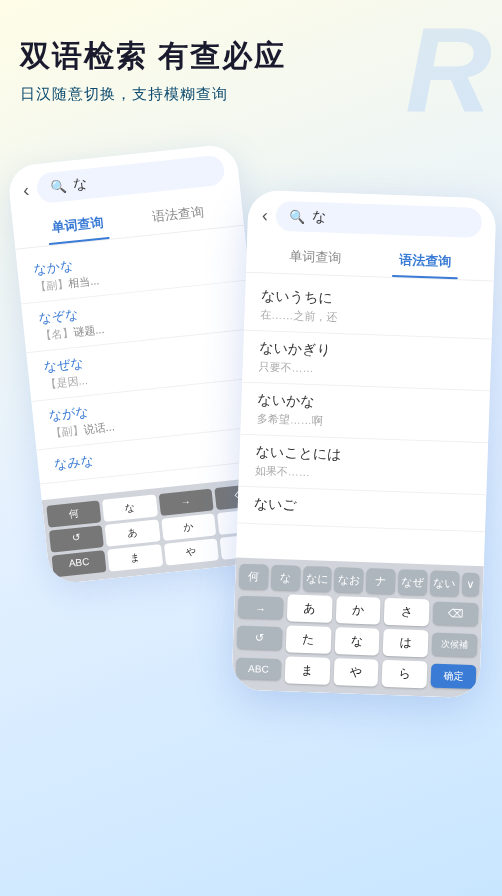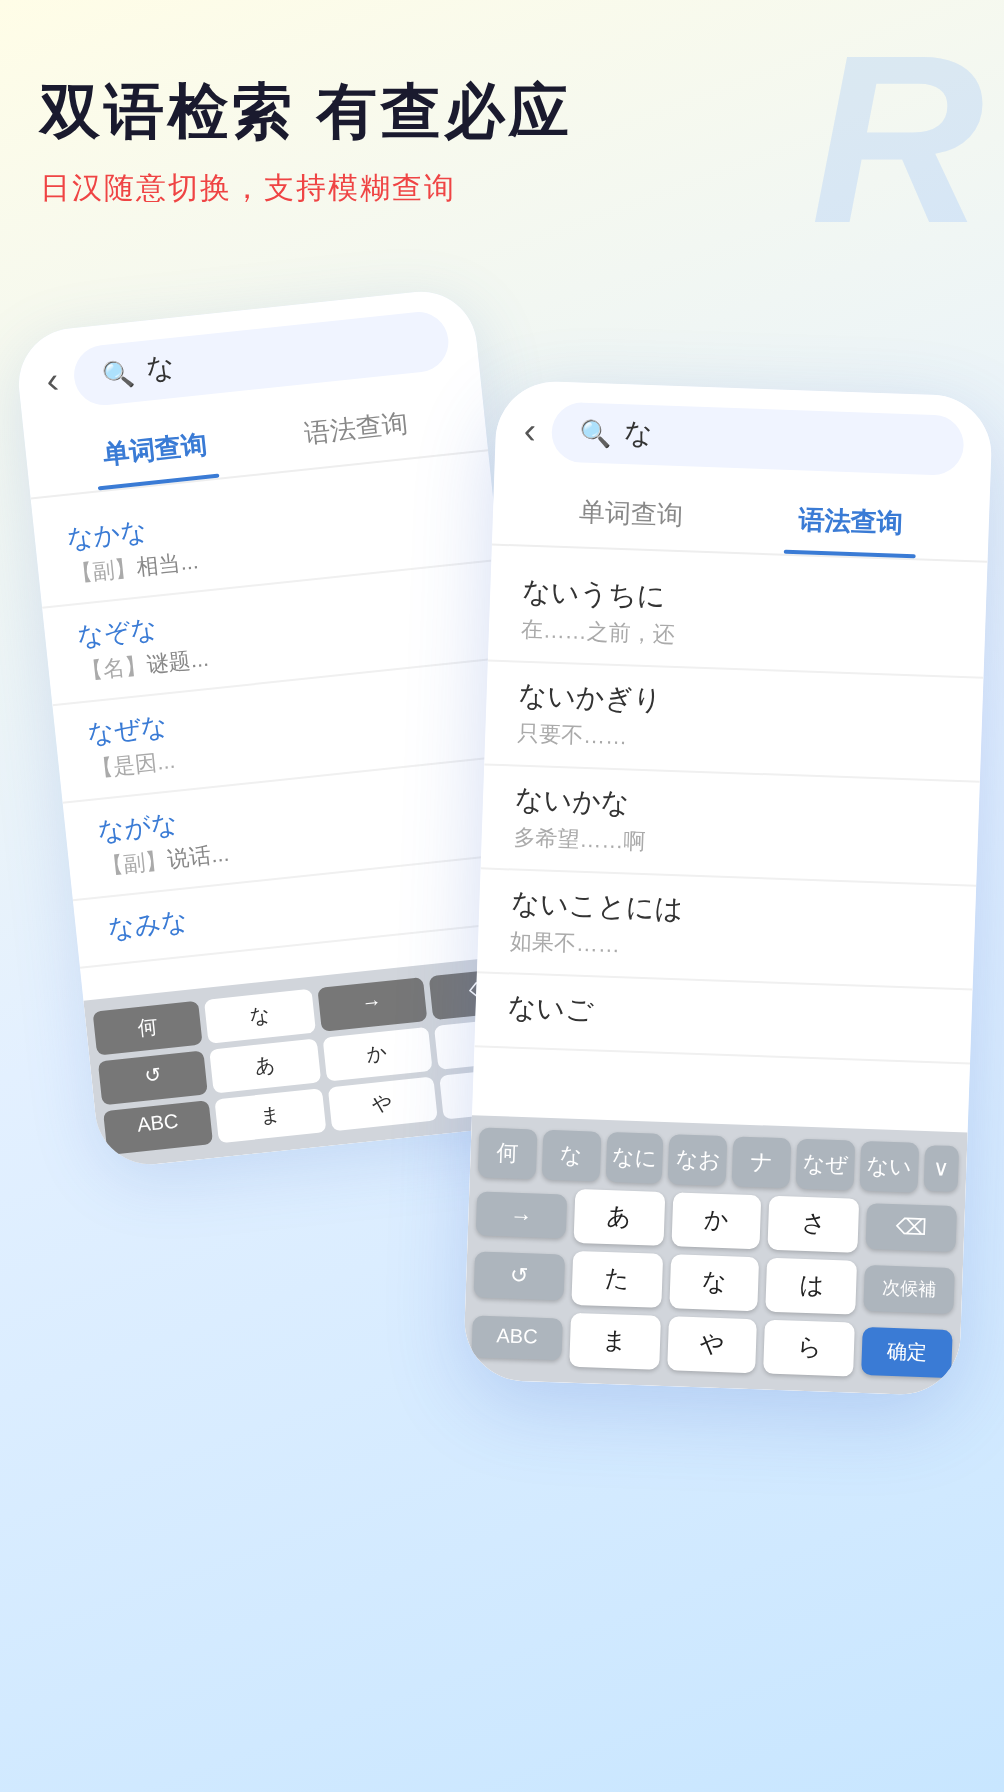--- a/index.html
+++ b/index.html
@@ -19,21 +19,21 @@
     }
     .hero-title {
       font-size: 30px;
       font-weight: 800;
       color: #1a1a2e;
       letter-spacing: 2px;
       margin-bottom: 8px;
     }
     .hero-subtitle {
       font-size: 15px;
-      color: #ef4444;
+      color: #0c4a6e;
       letter-spacing: 1px;
     }
 
     
     .bg-logo {
       position: absolute;
       top: 10px;
       right: 10px;
       font-size: 120px;
       font-weight: 900;

